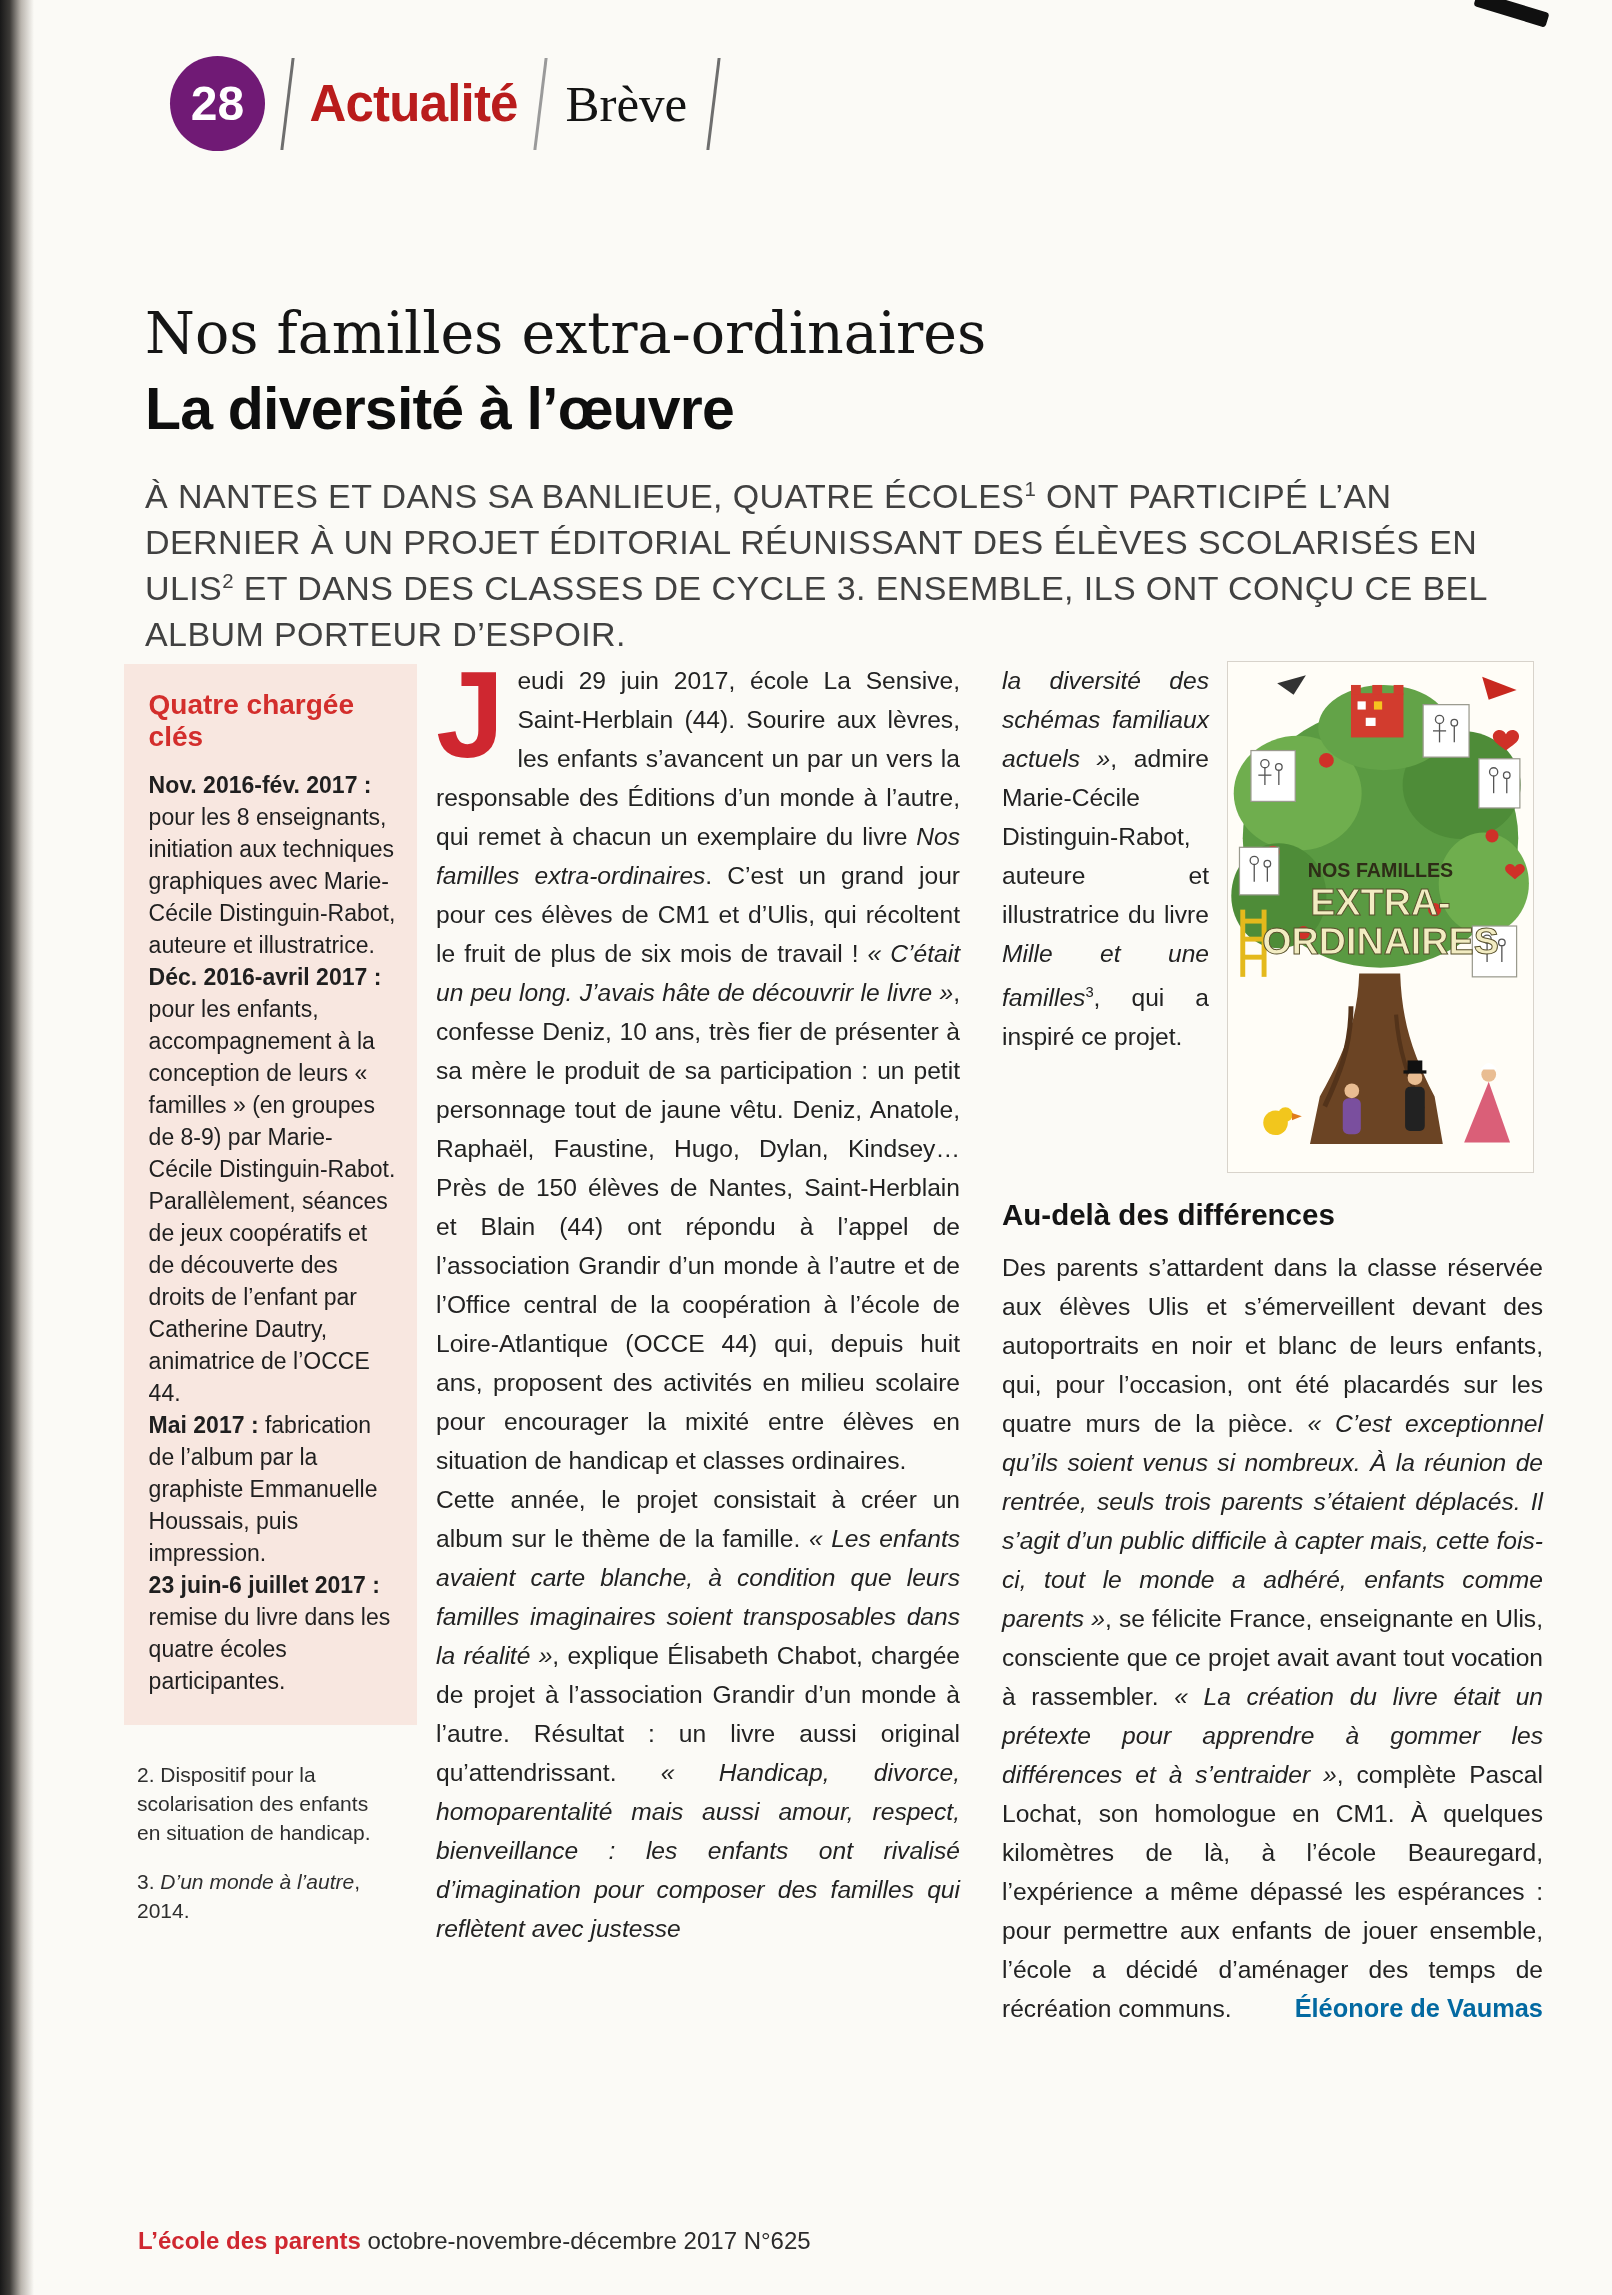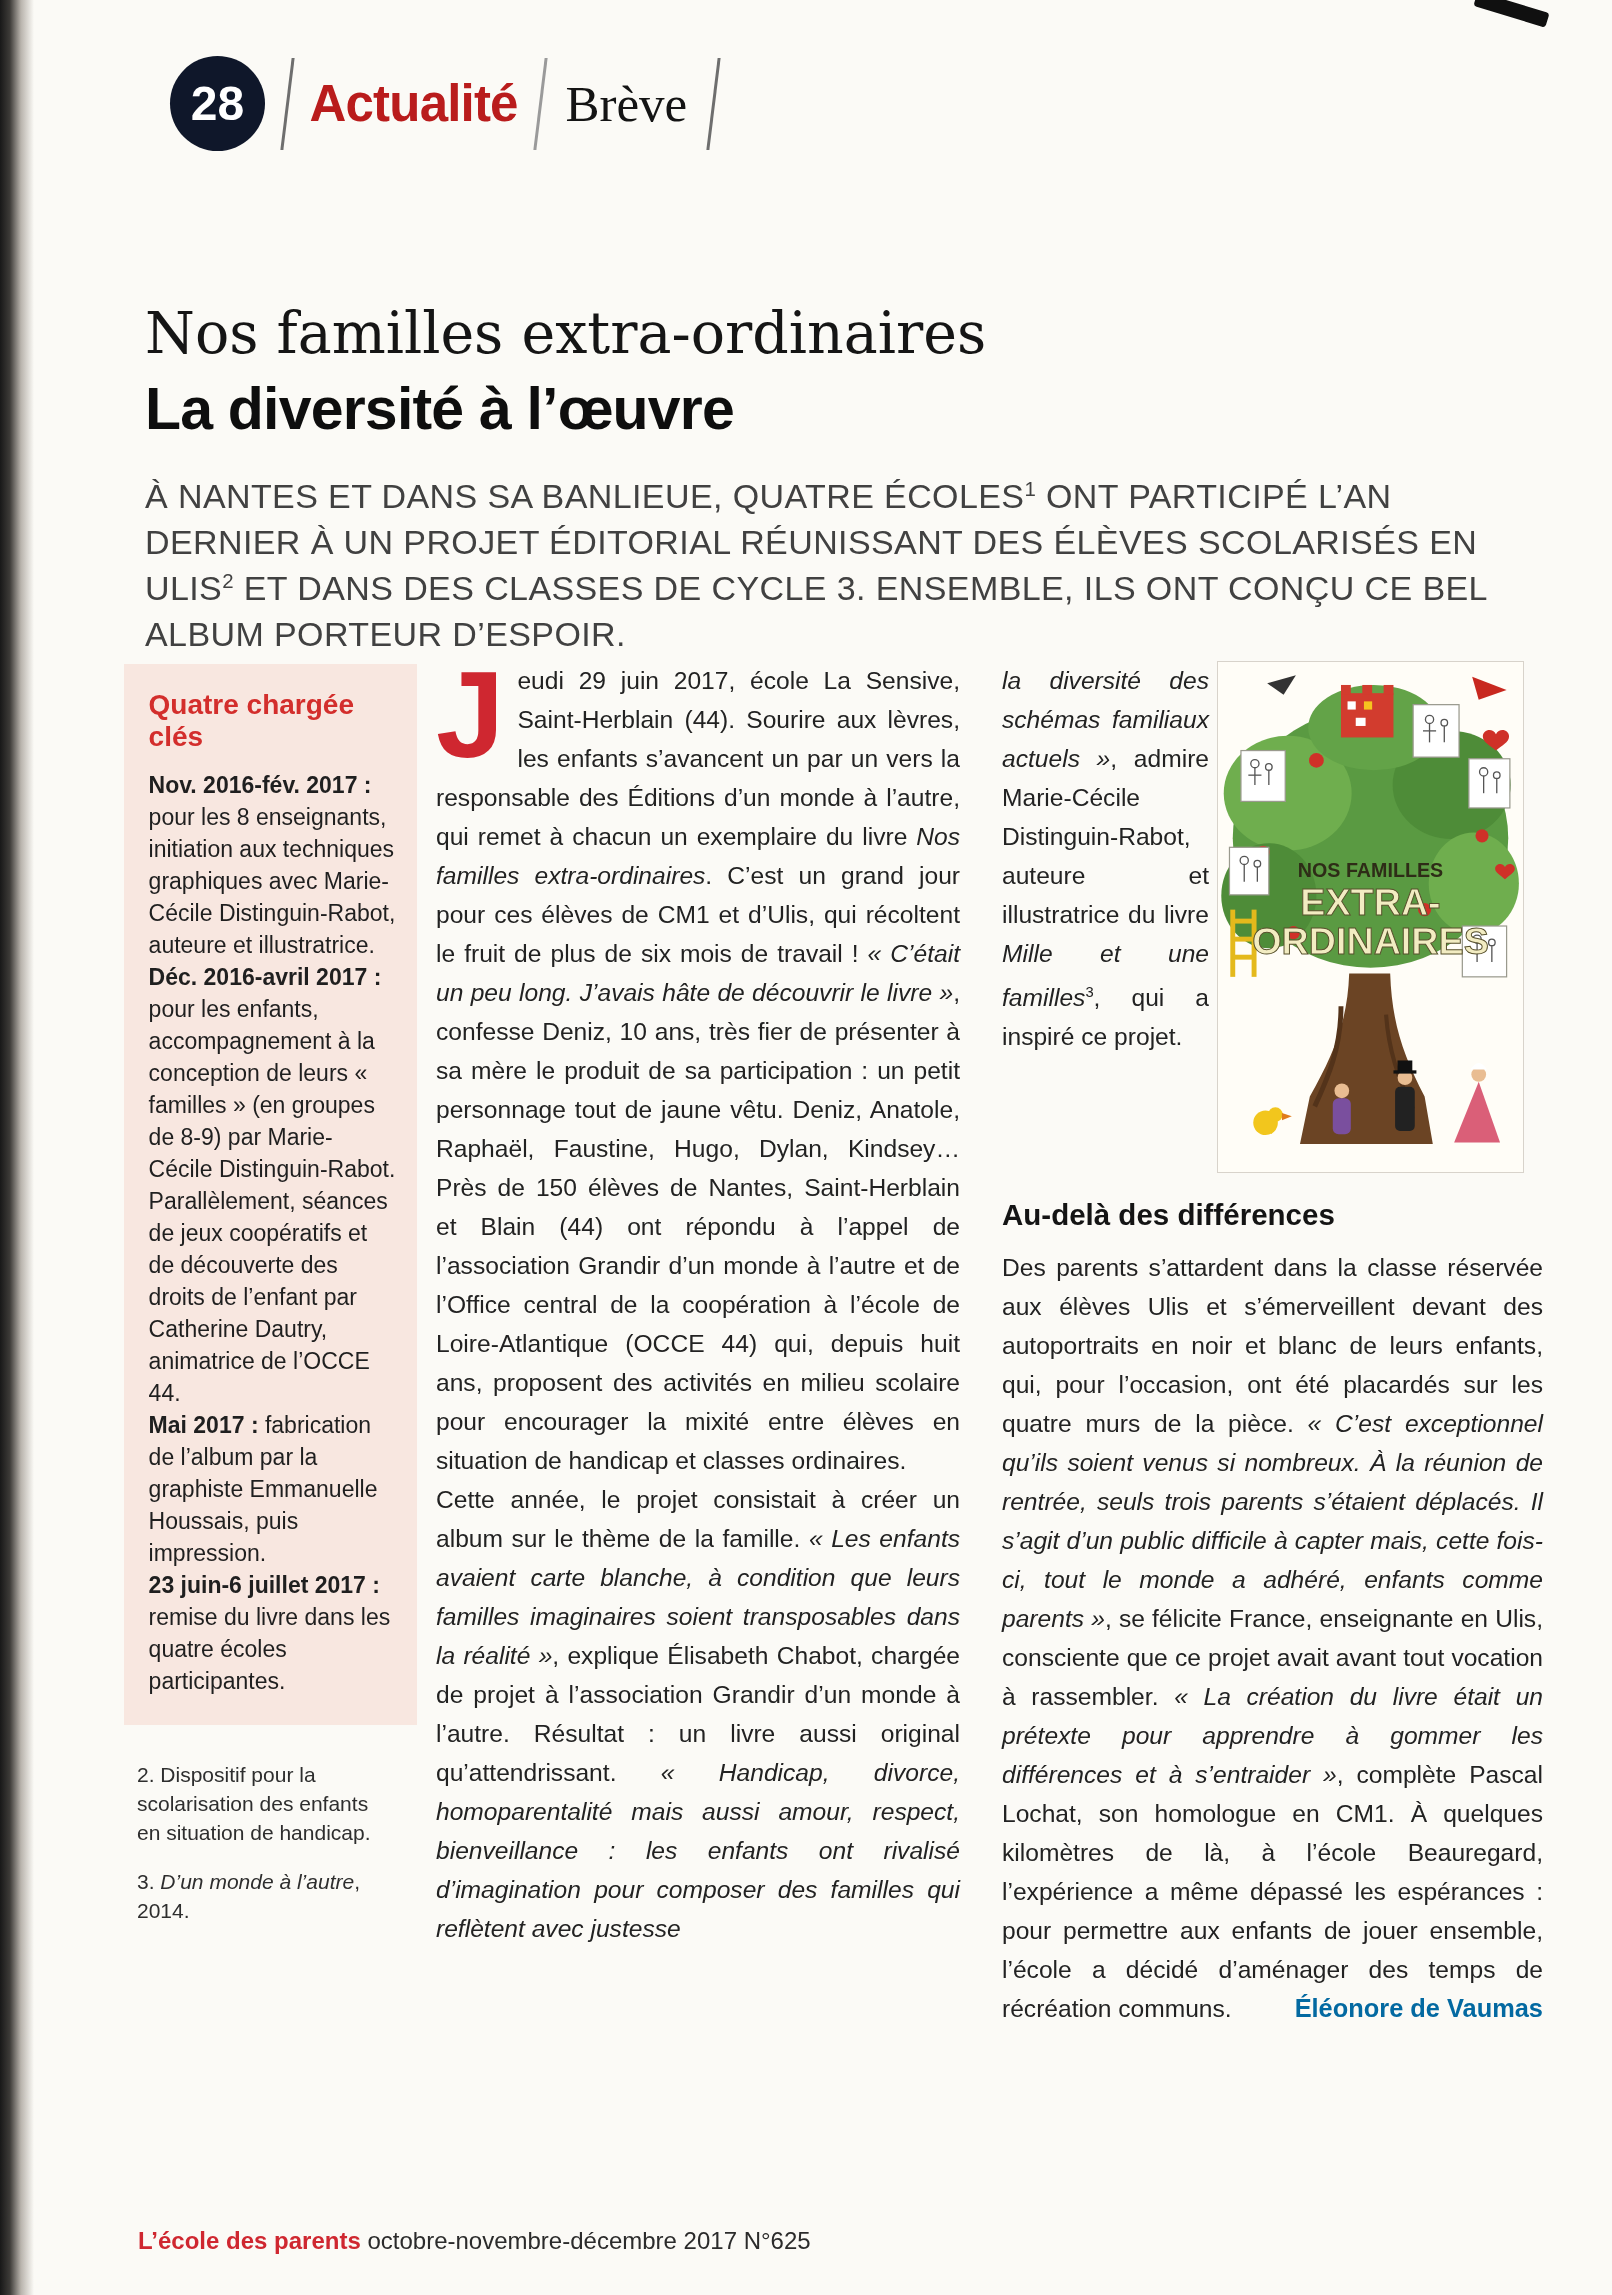--- a/index.html
+++ b/index.html
@@ -20,21 +20,21 @@
     position:absolute;left:1474px;top:1.6px;width:75px;height:14.8px;
     background:#101010;transform:rotate(17deg);border-radius:3.3px;
   }
   
   .header{
     position:absolute;left:170px;top:56px;
     display:flex;align-items:center;
   }
   .badge{
     width:95px;height:95px;border-radius:50%;
-    background:#0f172a;color:#fff;
+    background:#701a75;color:#fff;
     display:flex;align-items:center;justify-content:center;
     font-size:48px;font-weight:bold;
   }
   .hsep{width:2.5px;height:92px;background:#6e6e6e;transform:skewX(-7deg);margin:0 21px;}
   .hsep.light{background:#9a9a9a;}
   .section-label{font-size:51px;font-weight:bold;color:#b91c1c;letter-spacing:-0.8px;}
   .subsection-label{font-family:"Liberation Serif",serif;font-size:51px;color:#141414;margin:0 3.3px;}
   
   .titleblock{position:absolute;left:145px;top:302px;width:1405px;}
   .kicker{font-family:"DejaVu Serif",serif;font-size:57px;line-height:1.12;color:#151515;font-weight:400;}
@@ -60,21 +60,21 @@
   .col-middle{position:absolute;left:436px;top:661px;width:524px;}
   .col-right{position:absolute;left:1002px;top:661px;width:541px;}
   .body-p{
     font-size:24.6px;line-height:39px;margin:0;color:#222;
     text-align:justify;hyphens:auto;-webkit-hyphens:auto;overflow-wrap:break-word;
   }
   .dropcap{
     float:left;font-size:123px;line-height:92px;font-weight:bold;
     color:#cf2730;margin:8.2px 13px 1.6px 0;
   }
-  .right-top{display:flex;gap:8px;align-items:flex-start;}
+  .right-top{display:flex;gap:18px;align-items:flex-start;}
   .cont{width:207px;}
   .cover{
     width:305px;height:510px;background:#fffdf7;
     border:0.8px solid #d8d3cb;box-sizing:content-box;flex:0 0 auto;
   }
   .subhead{font-size:29.5px;font-weight:bold;color:#141414;margin:24.6px 0 16.4px 0;}
   .byline{
     text-align:right;font-weight:bold;font-size:25.4px;color:#0369a1;
     margin-top:-39px;line-height:39px;
   }

